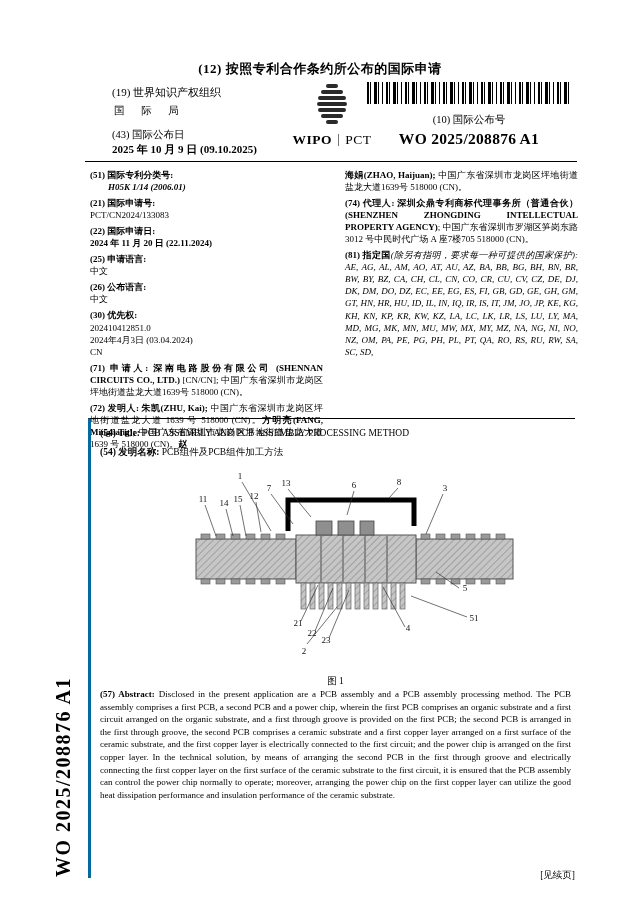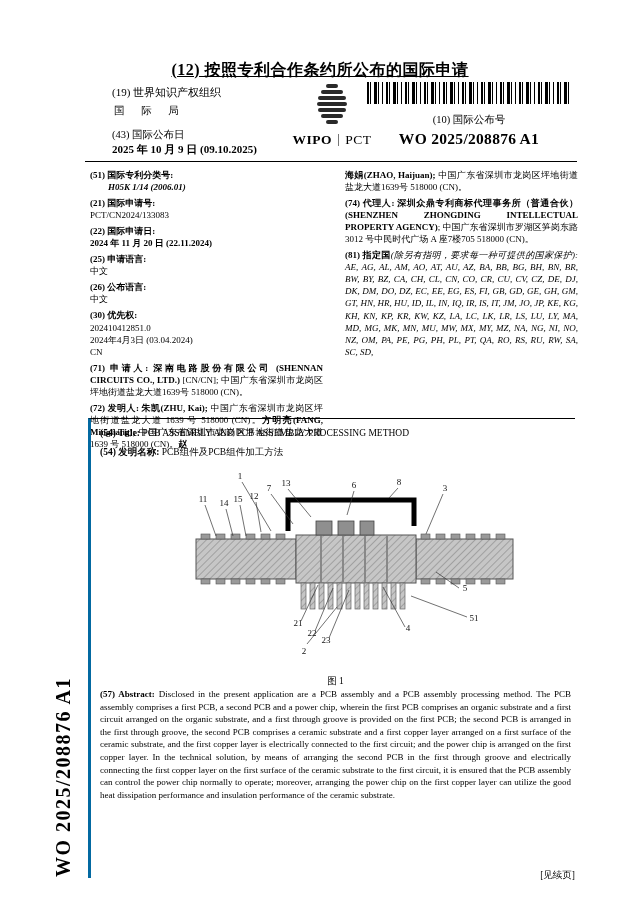--- a/index.html
+++ b/index.html
@@ -6,21 +6,21 @@
   html,body { width:640px; height:905px; }
   body {
     background:#ffffff; color:#000;
     font-family:"Liberation Serif","DejaVu Serif",serif;
     position:relative; overflow:hidden;
   }
   .b { font-weight:700; }
   .i { font-style:italic; }
 
   .pct-line { position:absolute; top:60px; left:0; width:100%; text-align:center;
-              font-size:16px; font-weight:700; letter-spacing:.5px;text-decoration:underline; }
+              font-size:13px; font-weight:700; letter-spacing:.5px; }
 
   .header-left { position:absolute; top:85px; left:112px; width:178px; font-size:10.5px; line-height:1.45; }
   .org-name { font-weight:400; font-size:11px; }
   .org-bureau { letter-spacing:7px; font-size:10.5px; margin:2px 0 9px 2px; }
   .pub-date { font-weight:700; font-size:11px; }
 
   .header-center { position:absolute; top:82px; left:282px; width:100px; text-align:center; }
   .wipo-text { margin-top:0; font-size:13.5px; letter-spacing:.5px; }
   .wipo-text .sep { font-weight:400; margin:0 5px; color:#333; position:relative; top:-1px; }
 

